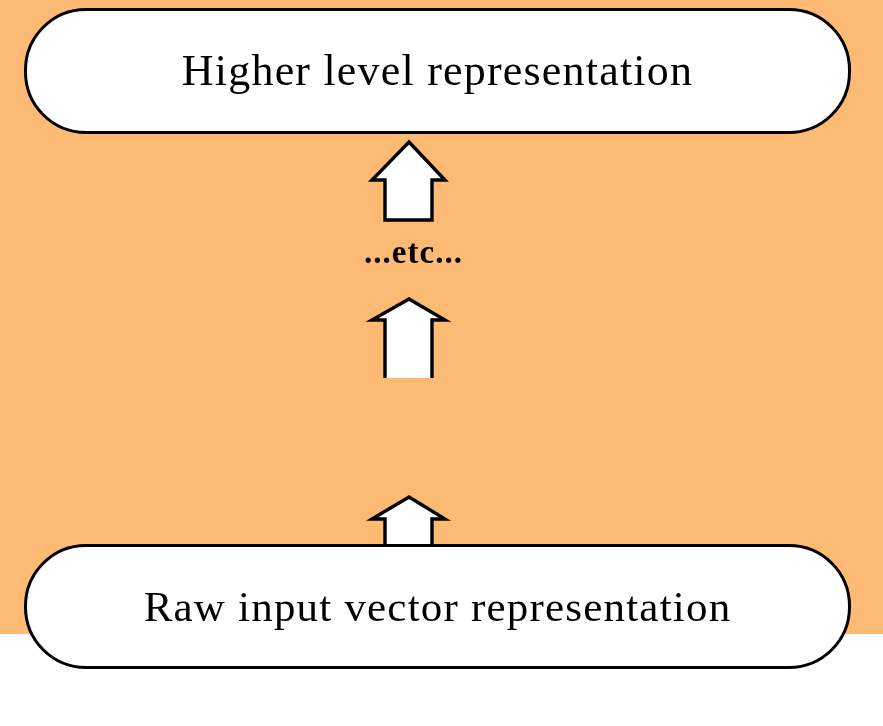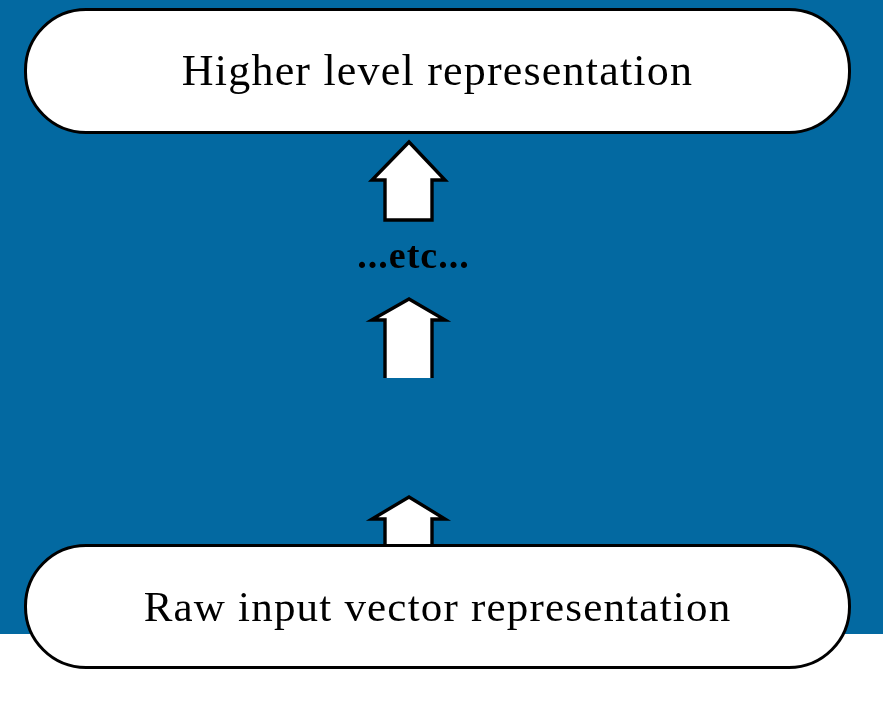--- a/index.html
+++ b/index.html
@@ -10,21 +10,21 @@
   body {
     width: 883px;
     height: 726px;
     overflow: hidden;
     font-family: "Liberation Serif", "DejaVu Serif", serif;
   }
   #diagram {
     position: relative;
     width: 883px;
     height: 634px;
-    background: #0369a1;
+    background: #fdba74;
   }
   #diagram svg.layer {
     position: absolute;
     top: 0;
     left: 0;
     width: 883px;
     height: 726px;
   }
   .node-box {
     position: absolute;
@@ -75,21 +75,21 @@
     font-size: 43px;
     letter-spacing: 1.2px;
   }
   .etc-label {
     position: absolute;
     left: 0;
     top: 236px;
     width: 883px;
     text-align: center;
     font-family: "Liberation Serif", "DejaVu Serif", serif;
-    font-size: 38px;
+    font-size: 33px;
     font-weight: 700;
     color: #000000;
     letter-spacing: 1px;
     line-height: 1;
   }
   .etc-label-inner {
     display: inline-block;
     position: relative;
     left: -28px;
   }

